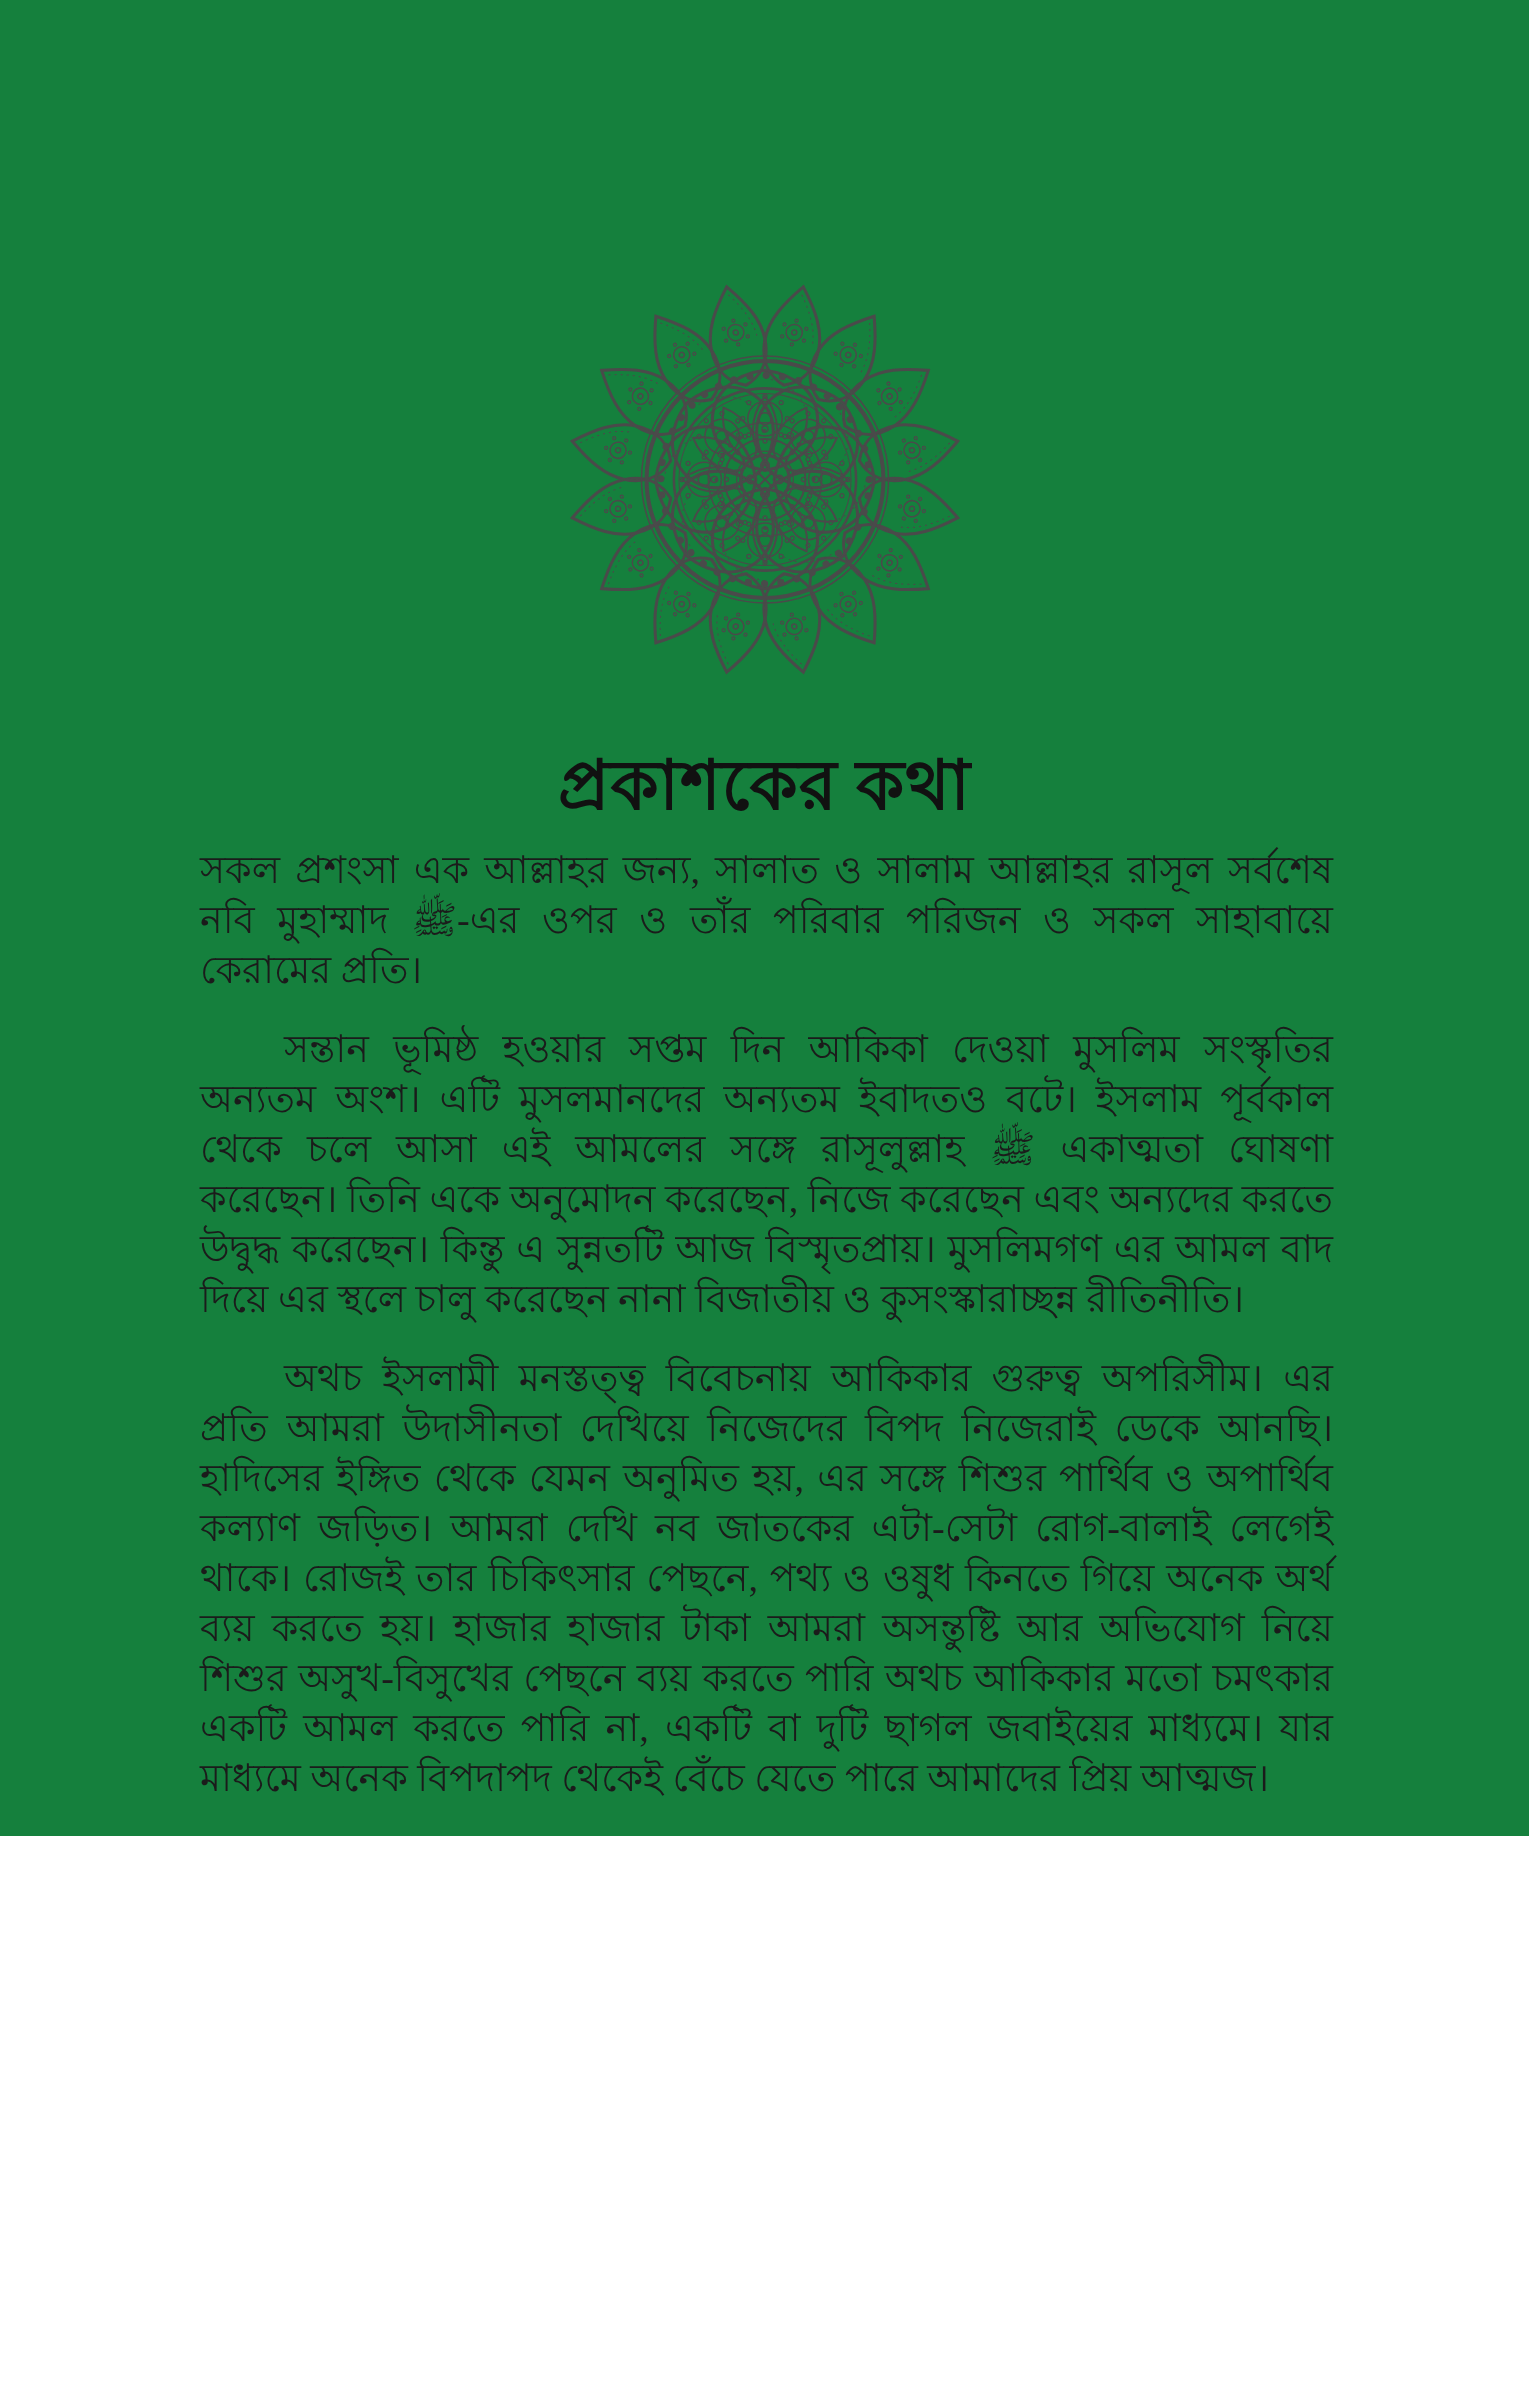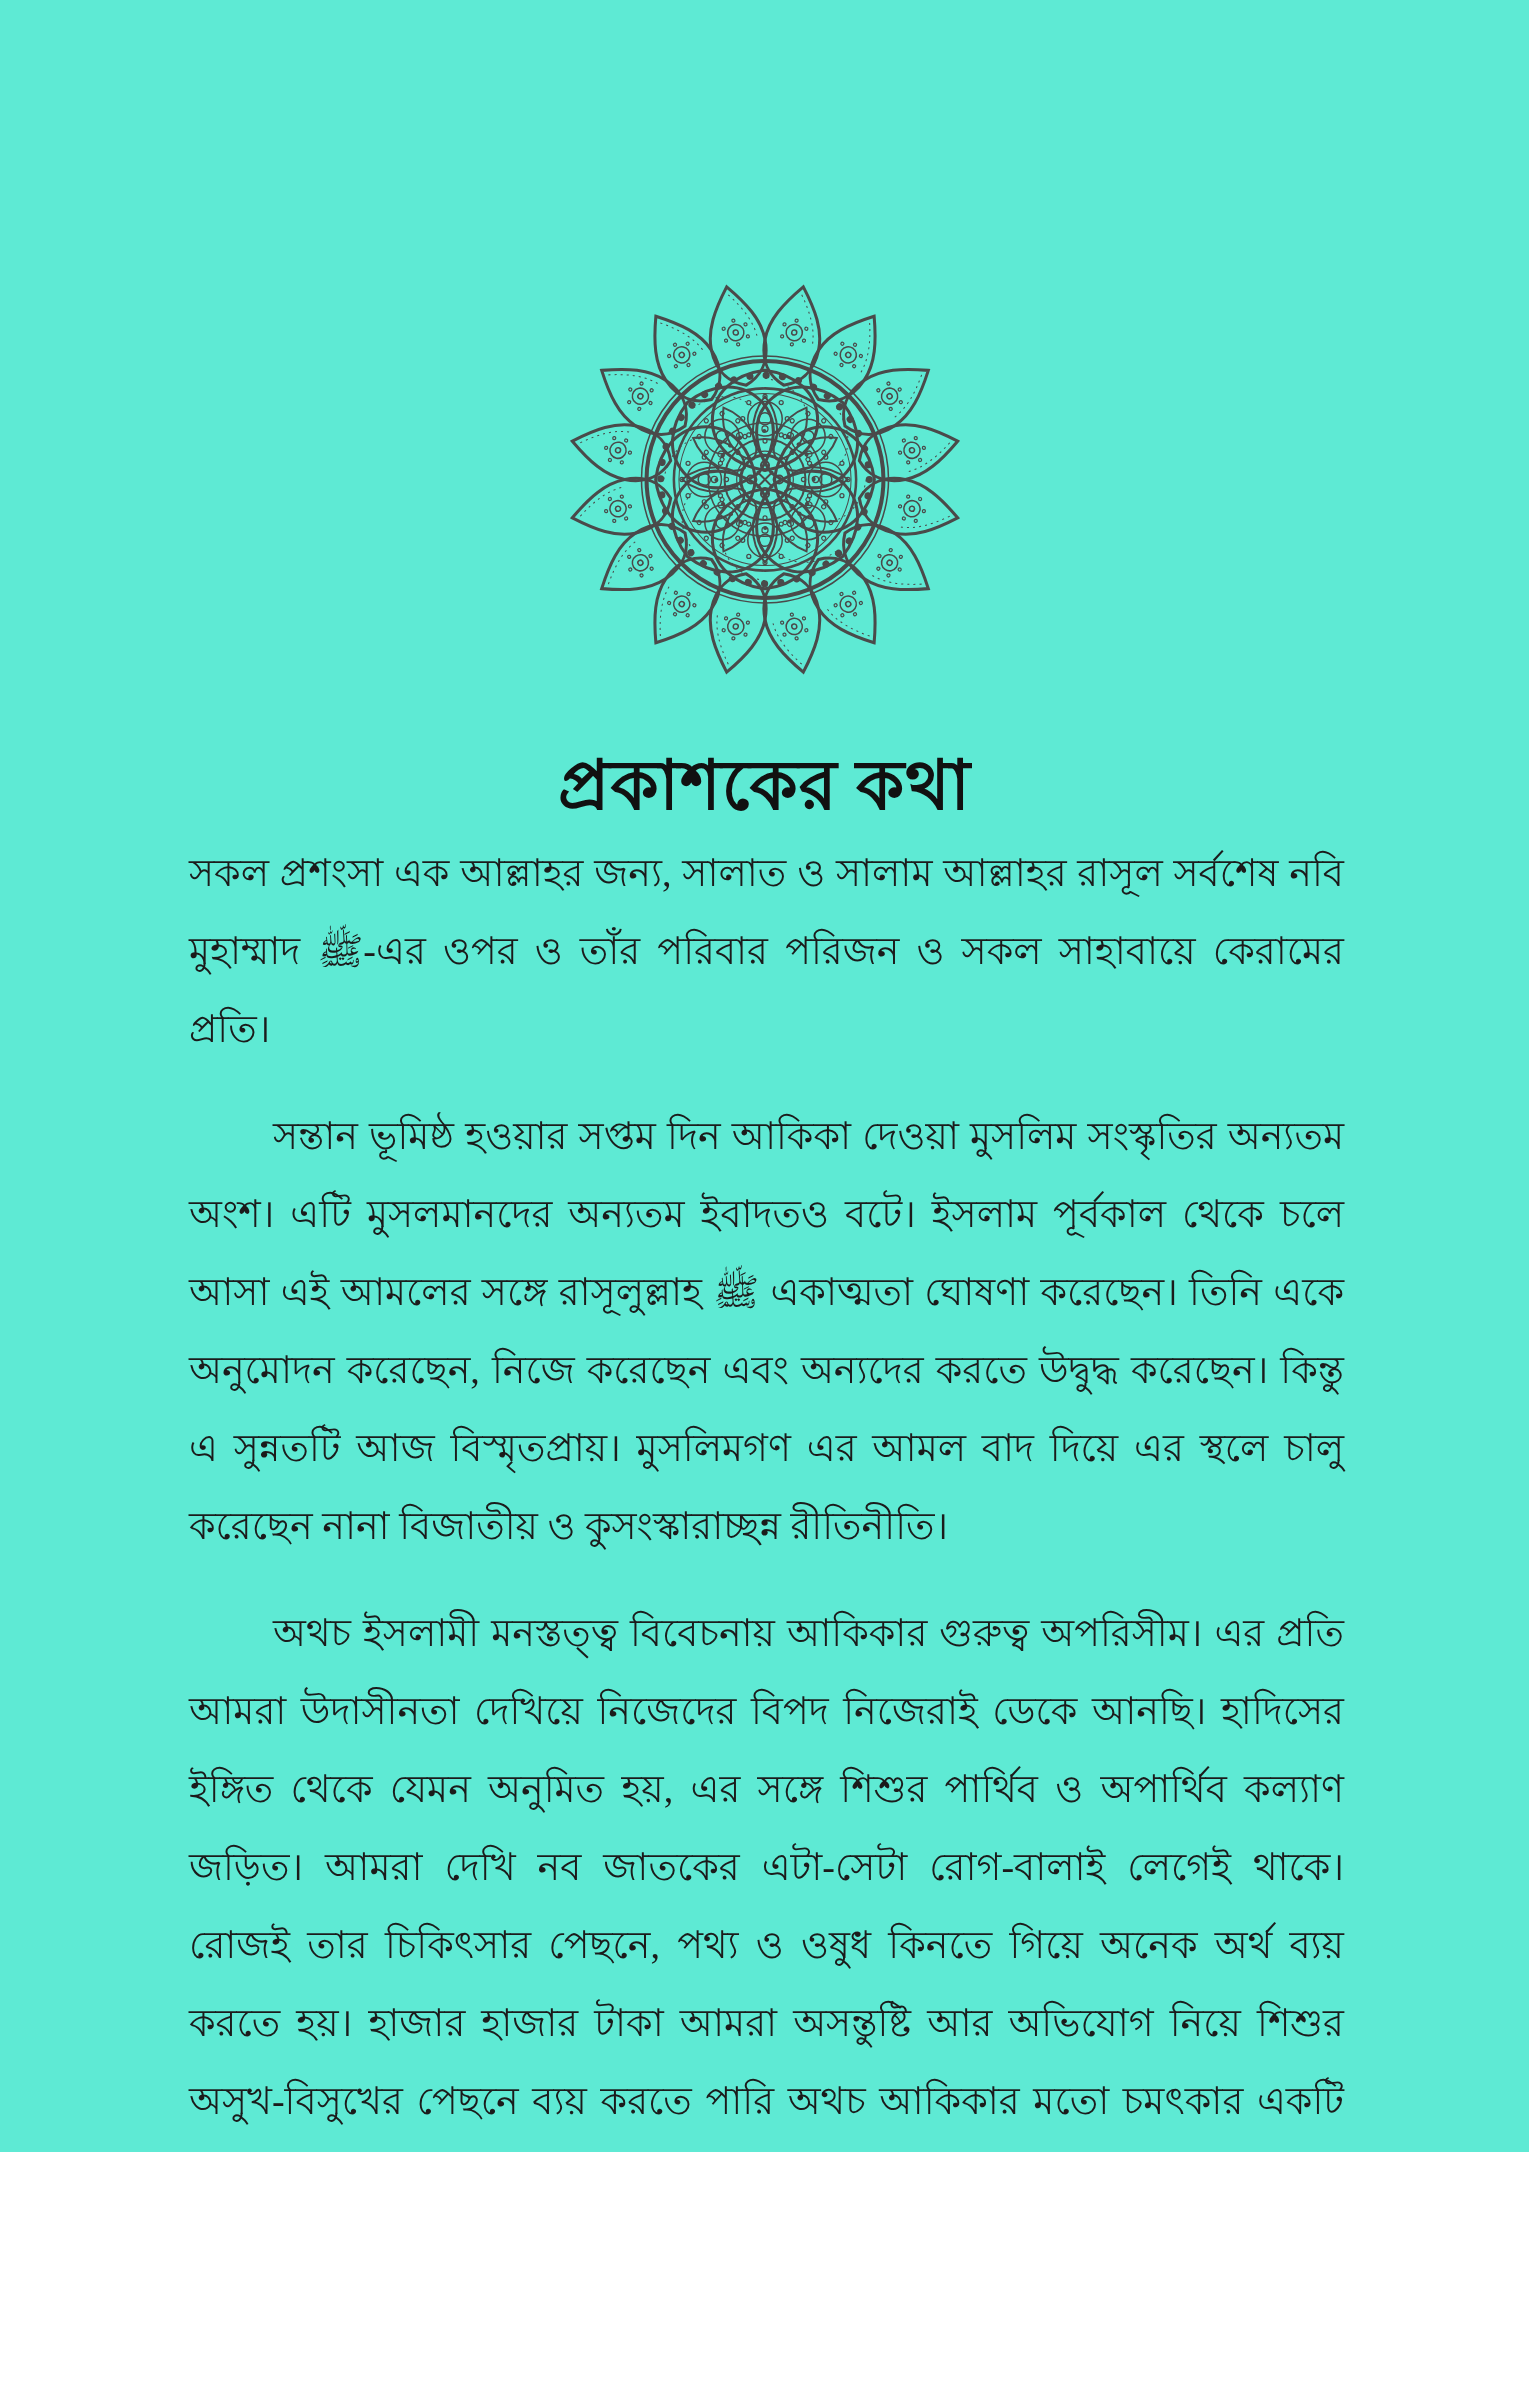--- a/index.html
+++ b/index.html
@@ -3,22 +3,22 @@
 <meta charset="utf-8">
 <style>
   html, body { margin: 0; padding: 0; }
   body {
     width: 1529px; height: 2408px;
     background: #ffffff;
     font-family: "Liberation Serif", "DejaVu Serif", serif;
   }
   .page {
     position: relative;
-    width: 1529px; height: 2152px;
-    background: #5eead4;
+    width: 1529px; height: 1836px;
+    background: #15803d;
     overflow: hidden;
   }
   .ornament {
     position: absolute;
     top: 277px; left: 50%;
     transform: translateX(-50%);
     width: 405px; height: 405px;
   }
   .ornament svg { display: block; }
   .page-title {
@@ -33,23 +33,23 @@
     line-height: 1.3;
   }
   .body-text {
     position: absolute;
     top: 834px;
     left: 189px;
     width: 1155px;
     color: #1b1b1b;
   }
   .body-text p.para {
-    margin: 0;
+    margin: 11px;
     font-size: 38px;
-    line-height: 78px;
+    line-height: 50px;
     text-align: justify;
     text-justify: inter-word;
   }
   .body-text p.para + p.para { margin-top: 29px; }
   .body-text p.para.indent { text-indent: 84px; }
 </style>
 </head>
 <body>
 
 <div class="page">

